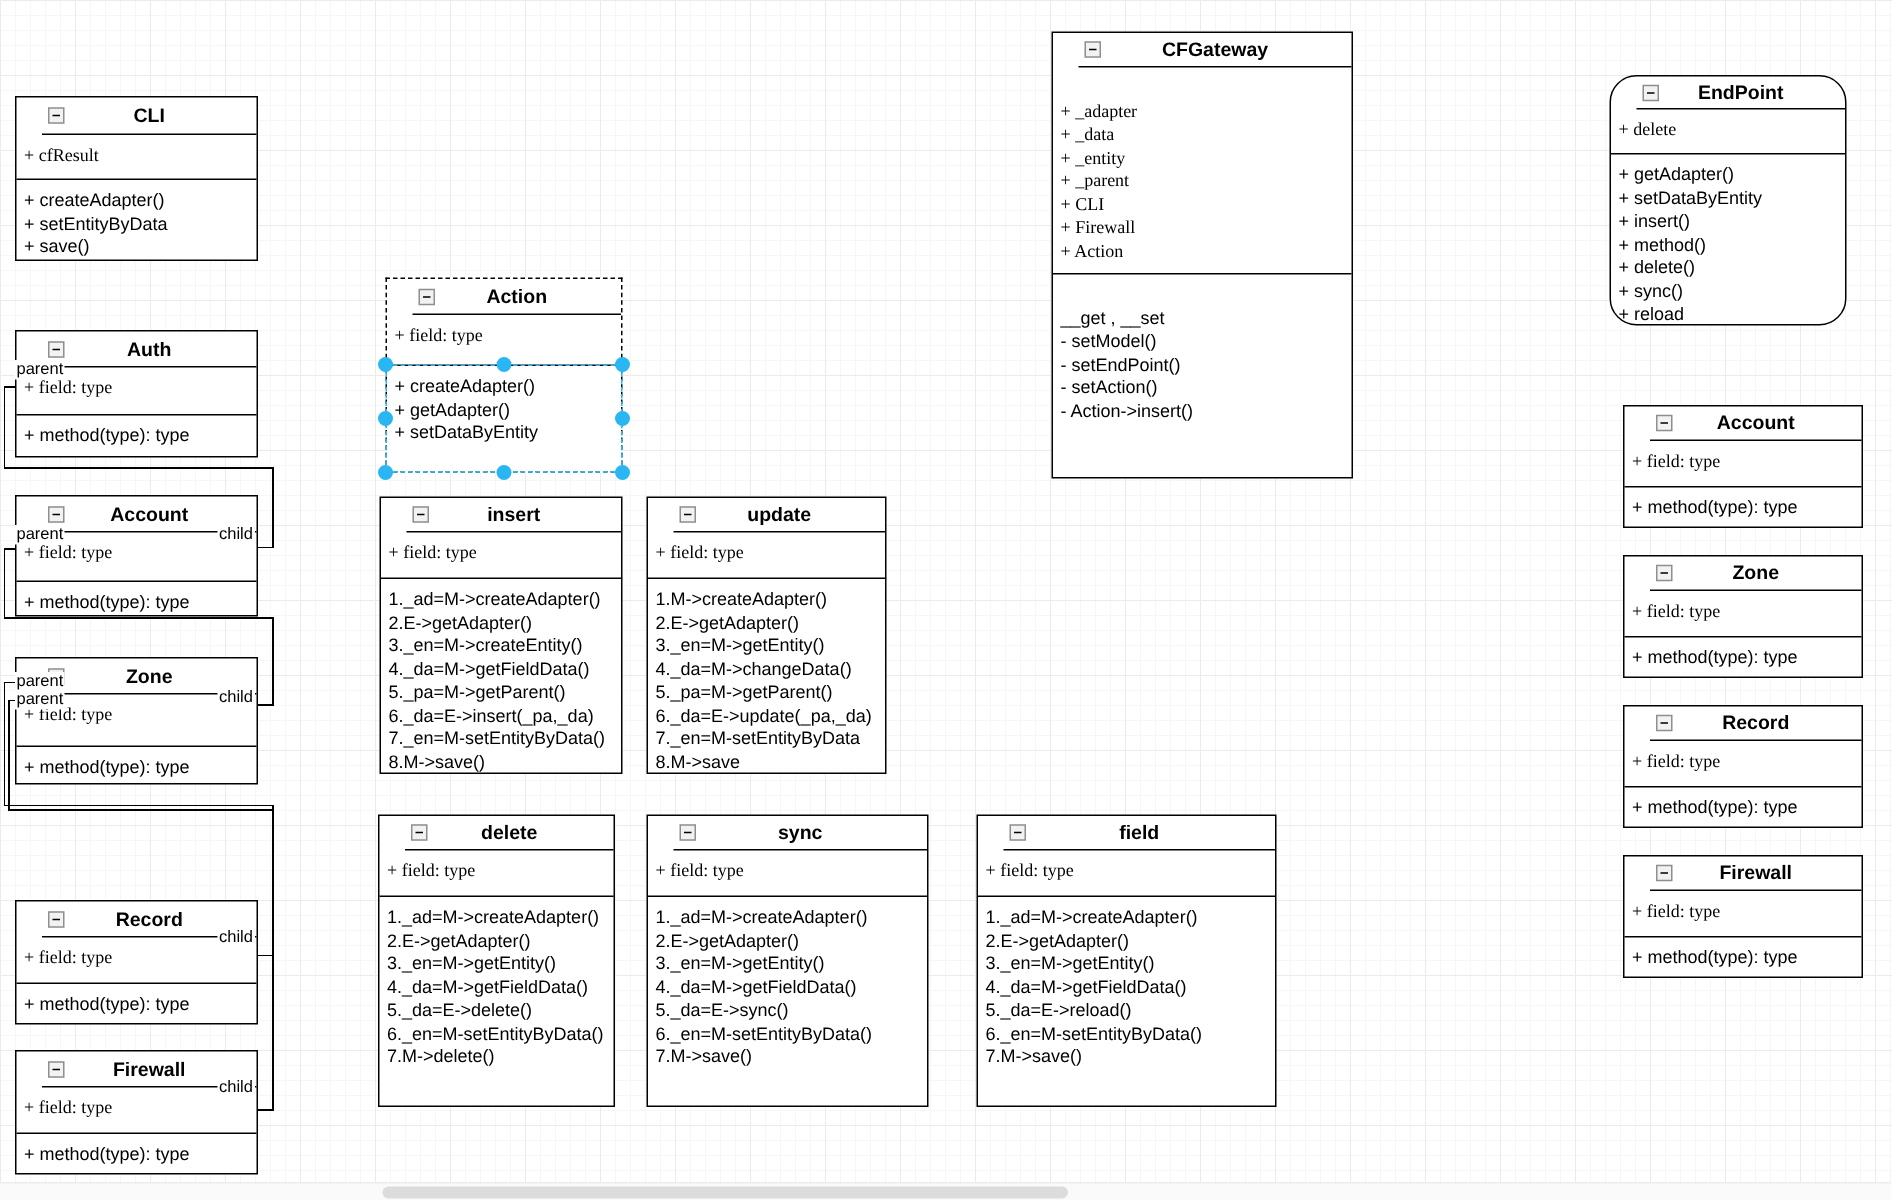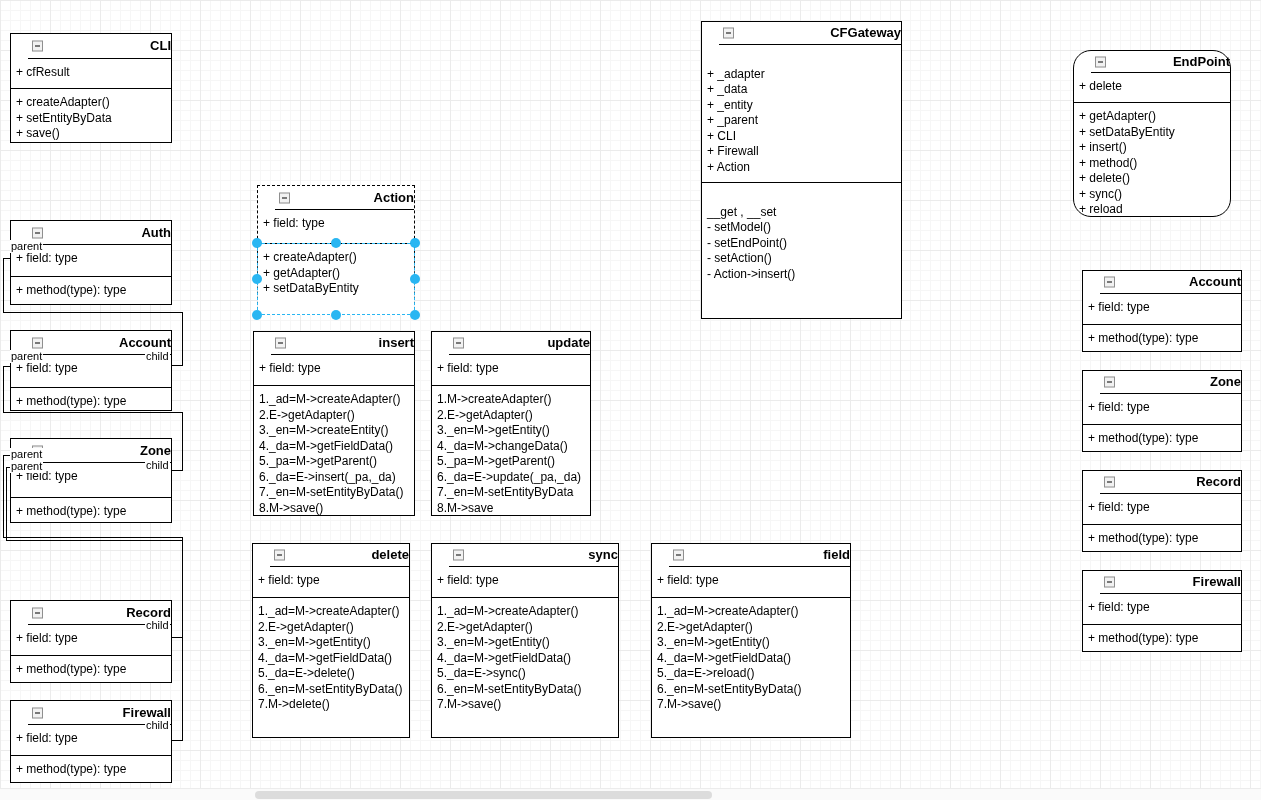--- a/index.html
+++ b/index.html
@@ -31,21 +31,21 @@
     flex-direction: column;
   }
   .uml-box.dashed { border-style: dashed; }
 
   .uml-title {
     position: relative;
     flex: 0 0 auto;
     border-bottom: 1px solid #000;
     font-weight: bold;
     font-size: 13px;
-    text-align: right;
+    text-align: center;
     overflow: hidden;
     margin-left: 17px;
   }
   .collapse-icon {
     position: absolute;
     left: 4px; top: 50%;
     transform: translateY(-50%);
     width: 11px; height: 11px;
     border: 1px solid #8f8f8f;
     background: #f2f2f2;
@@ -57,20 +57,21 @@
     background: #000;
     margin: 4px auto 0;
   }
 
   .uml-attrs {
     flex: 0 0 auto;
     border-bottom: 1px solid #000;
     padding: 6px 2px 0 5px;
     font-size: 12px;
     overflow: hidden;
+    font-family: Liberation Serif, serif;
   }
   .uml-methods {
     flex: 1 1 auto;
     padding: 6px 2px 0 5px;
     font-size: 12px;
     overflow: hidden;
   }
   .uml-line { line-height: 15.5px; min-height: 15.5px; white-space: pre; }
 
   .edge-label {
@@ -104,21 +105,21 @@
 <body>
 
 <div id="canvas">
   <svg id="edge-layer">
       <polyline points="10,258 3,258 3,312 182,312 182,365 172,365"></polyline>
       <polyline points="10,366 3,366 3,412 182,412 182,470 172,470"></polyline>
       <polyline points="10,455 3,455 3,537 182,537 182,637 172,637"></polyline>
       <polyline points="10,467 6,467 6,540 182,540 182,740 172,740"></polyline>
     </svg>
   <div id="boxes">
-      <div class="uml-box" style="left: 10px; top: 33px; width: 162px; height: 110px;">
+      <div class="uml-box" style="left: 10px; top: 64px; width: 162px; height: 110px;">
         <div class="uml-title" style="height: 25px; line-height: 24px;"><span class="collapse-icon"></span><span>CLI</span></div>
         <div class="uml-attrs" style="height: 30px;">
           <div class="uml-line">+ cfResult</div>
         </div>
         <div class="uml-methods">
           <div class="uml-line">+ createAdapter()</div>
           <div class="uml-line">+ setEntityByData</div>
           <div class="uml-line">+ save()</div>
         </div>
       </div>

